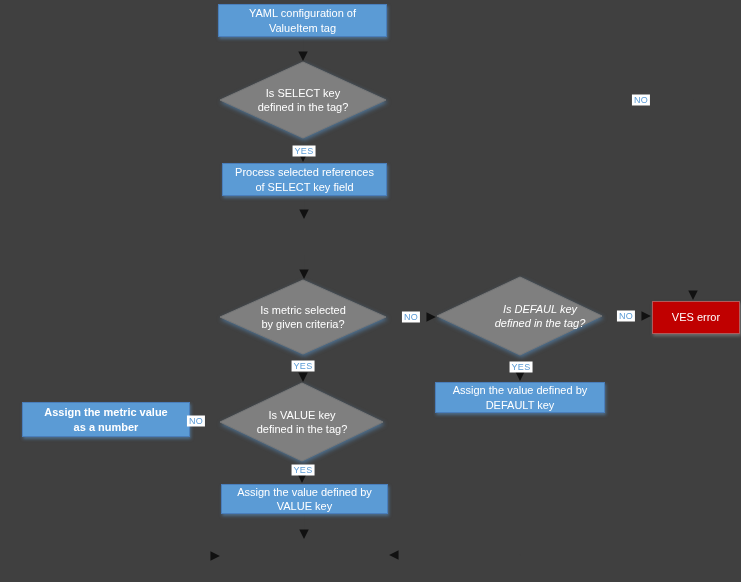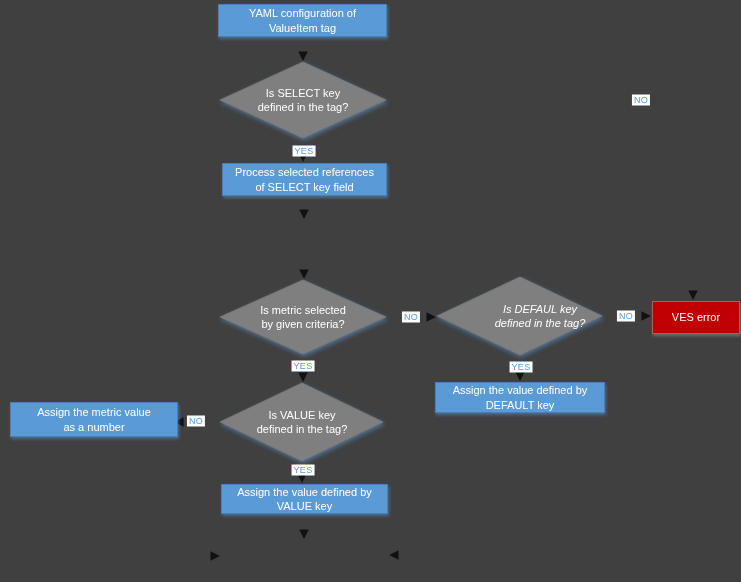--- a/index.html
+++ b/index.html
@@ -108,21 +108,21 @@
     <polygon class="diamond" points="520,277 602,316 520,355 437,316"></polygon>
     <polygon class="diamond" points="302,383 383,422 302,461 220,422"></polygon>
   </svg>
 
   <div class="node process" style="left:218px; top:4px;   width:169px; height:33px;">YAML configuration of
 ValueItem tag</div>
   <div class="node process" style="left:222px; top:163px; width:165px; height:33px;">Process selected references
 of SELECT key field</div>
   <div class="node process" style="left:435px; top:382px; width:170px; height:31px;">Assign the value defined by
 DEFAULT key</div>
-  <div class="node process" style="left:10px;   top:402px; width:168px; height:35px;">Assign the metric value
+  <div class="node process" style="left:22px;   top:402px; width:168px; height:35px;font-weight:bold;">Assign the metric value
 as a number</div>
   <div class="node process" style="left:221px; top:484px; width:167px; height:30px;">Assign the value defined by
 VALUE key</div>
   <div class="node error" style="left:652px; top:301px; width:88px;  height:33px;">VES error</div>
 
   <div class="dtext" style="left:303px; top:100px;">Is SELECT key
 defined in the tag?</div>
   <div class="dtext" style="left:303px; top:317px;">Is metric selected
 by given criteria?</div>
   <div class="dtext" style="left:540px; top:316px;font-style:italic;">Is DEFAUL key

